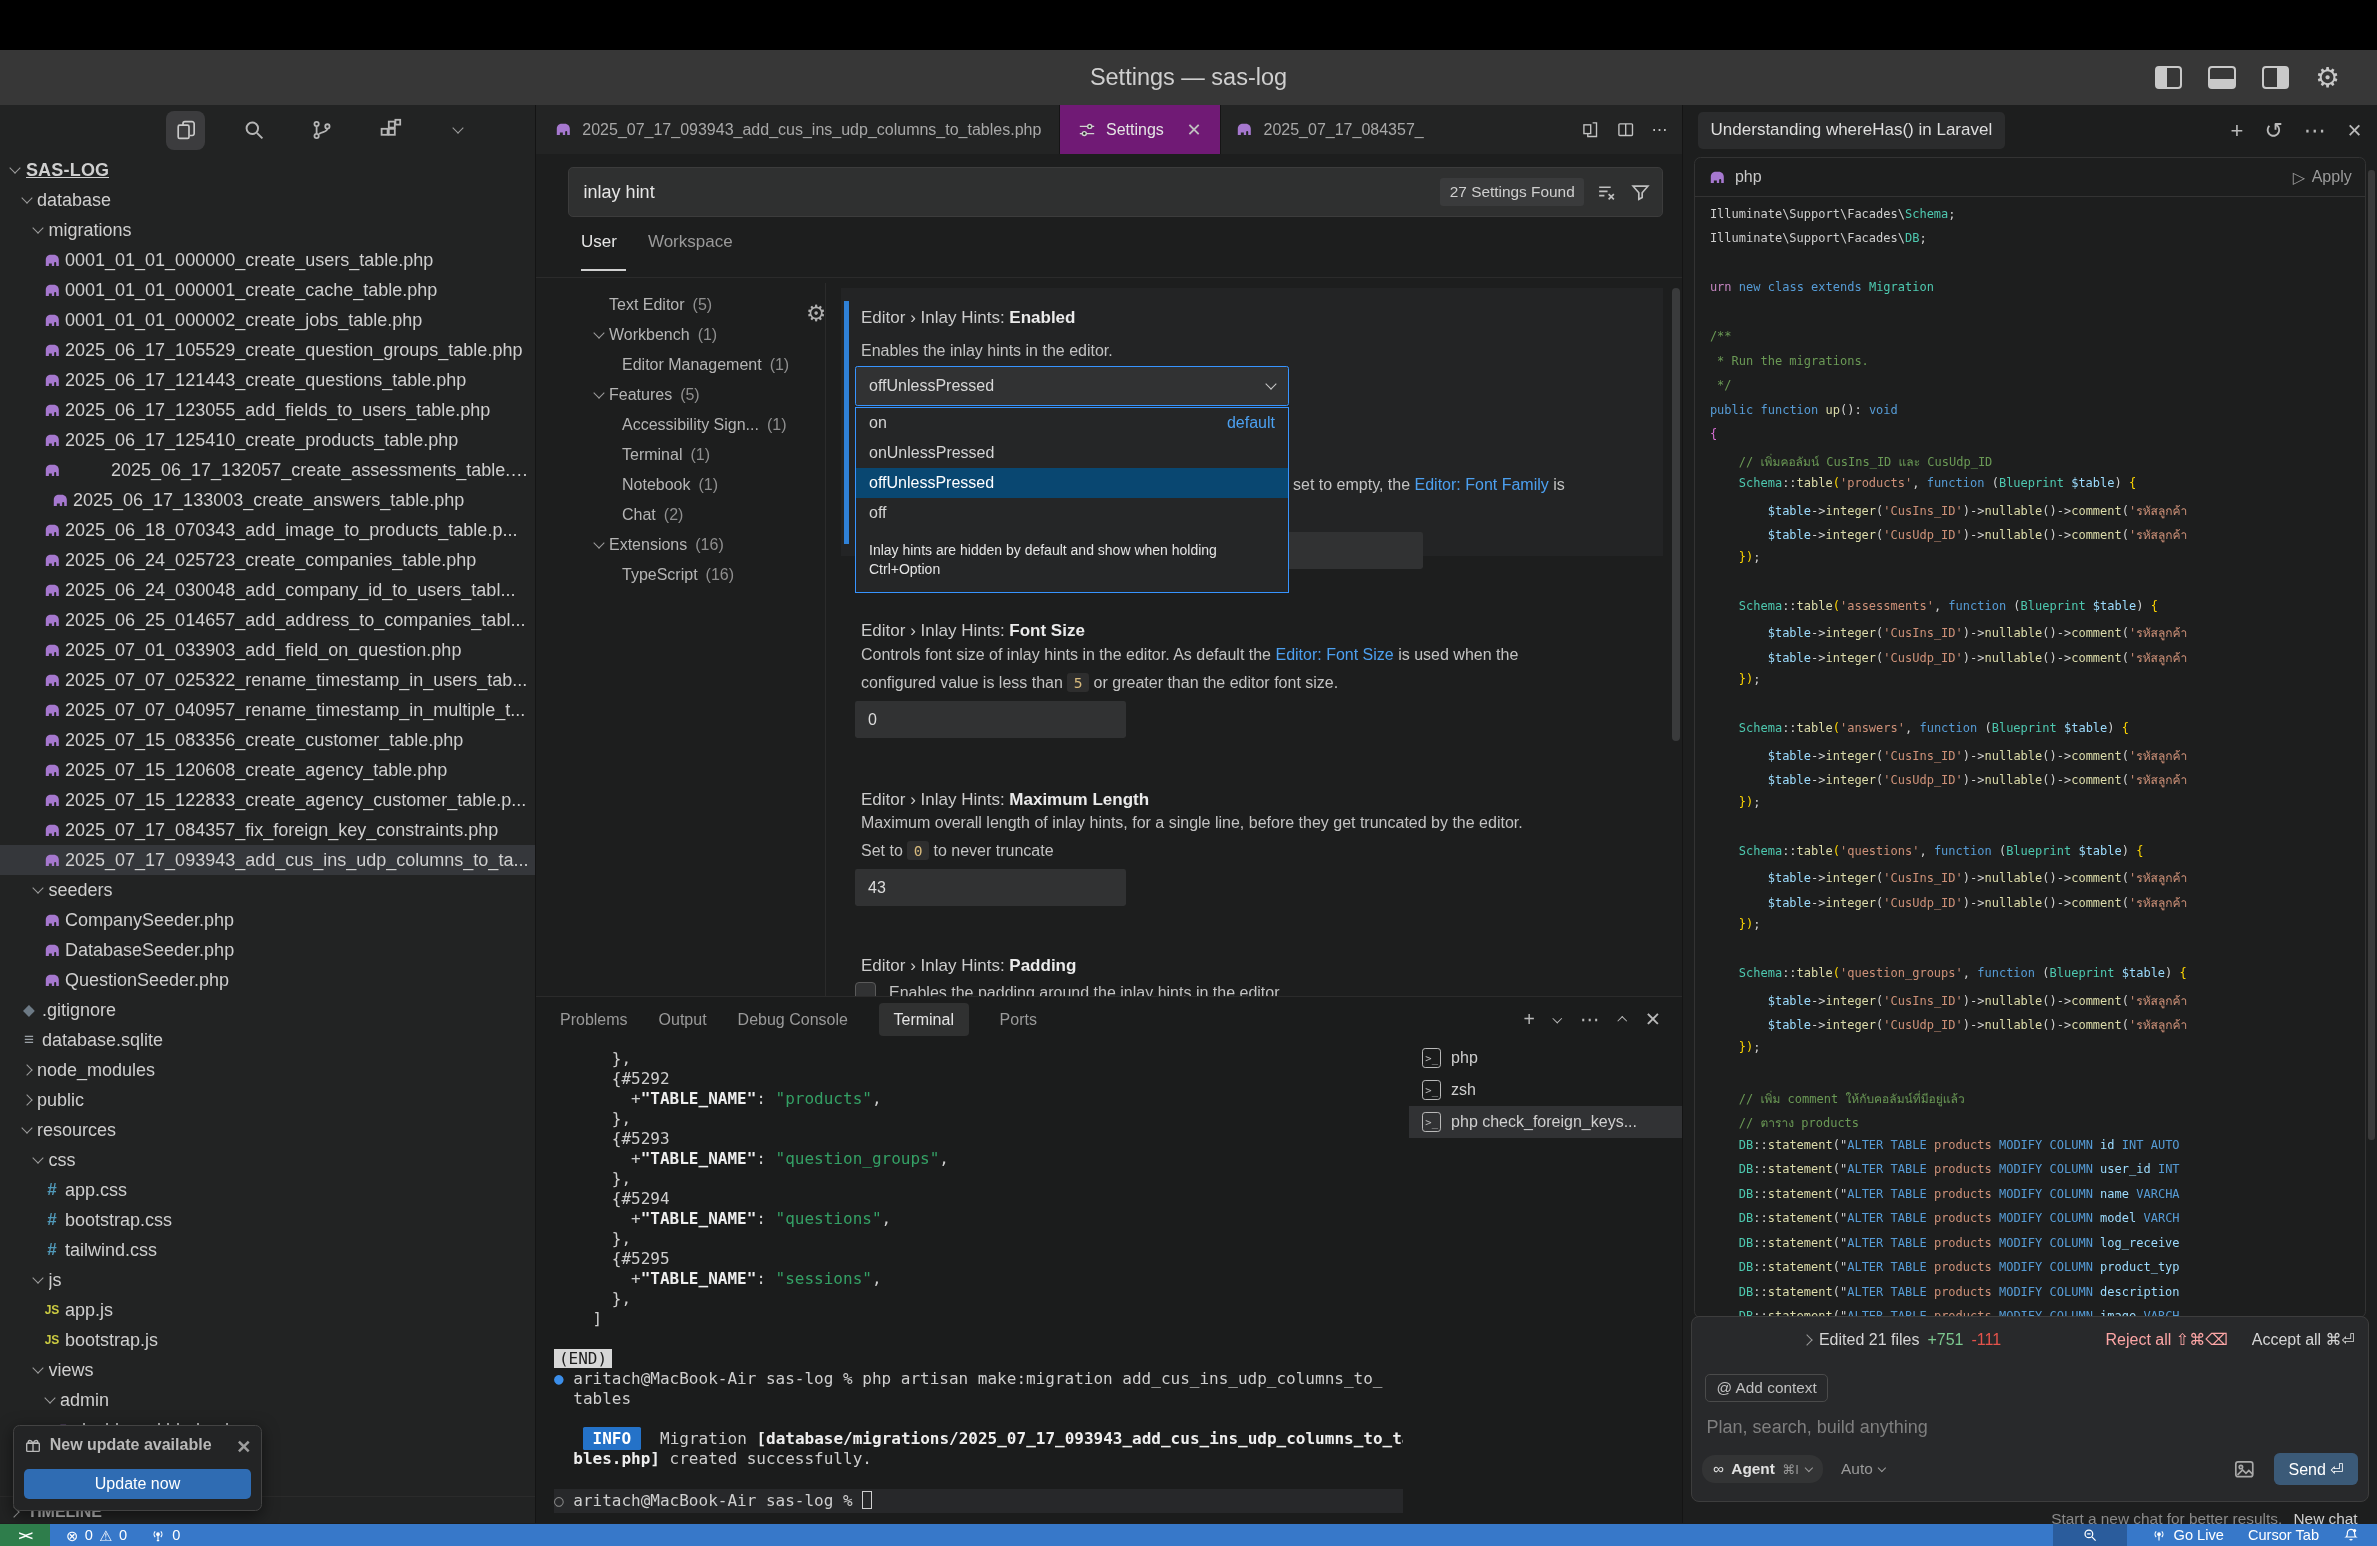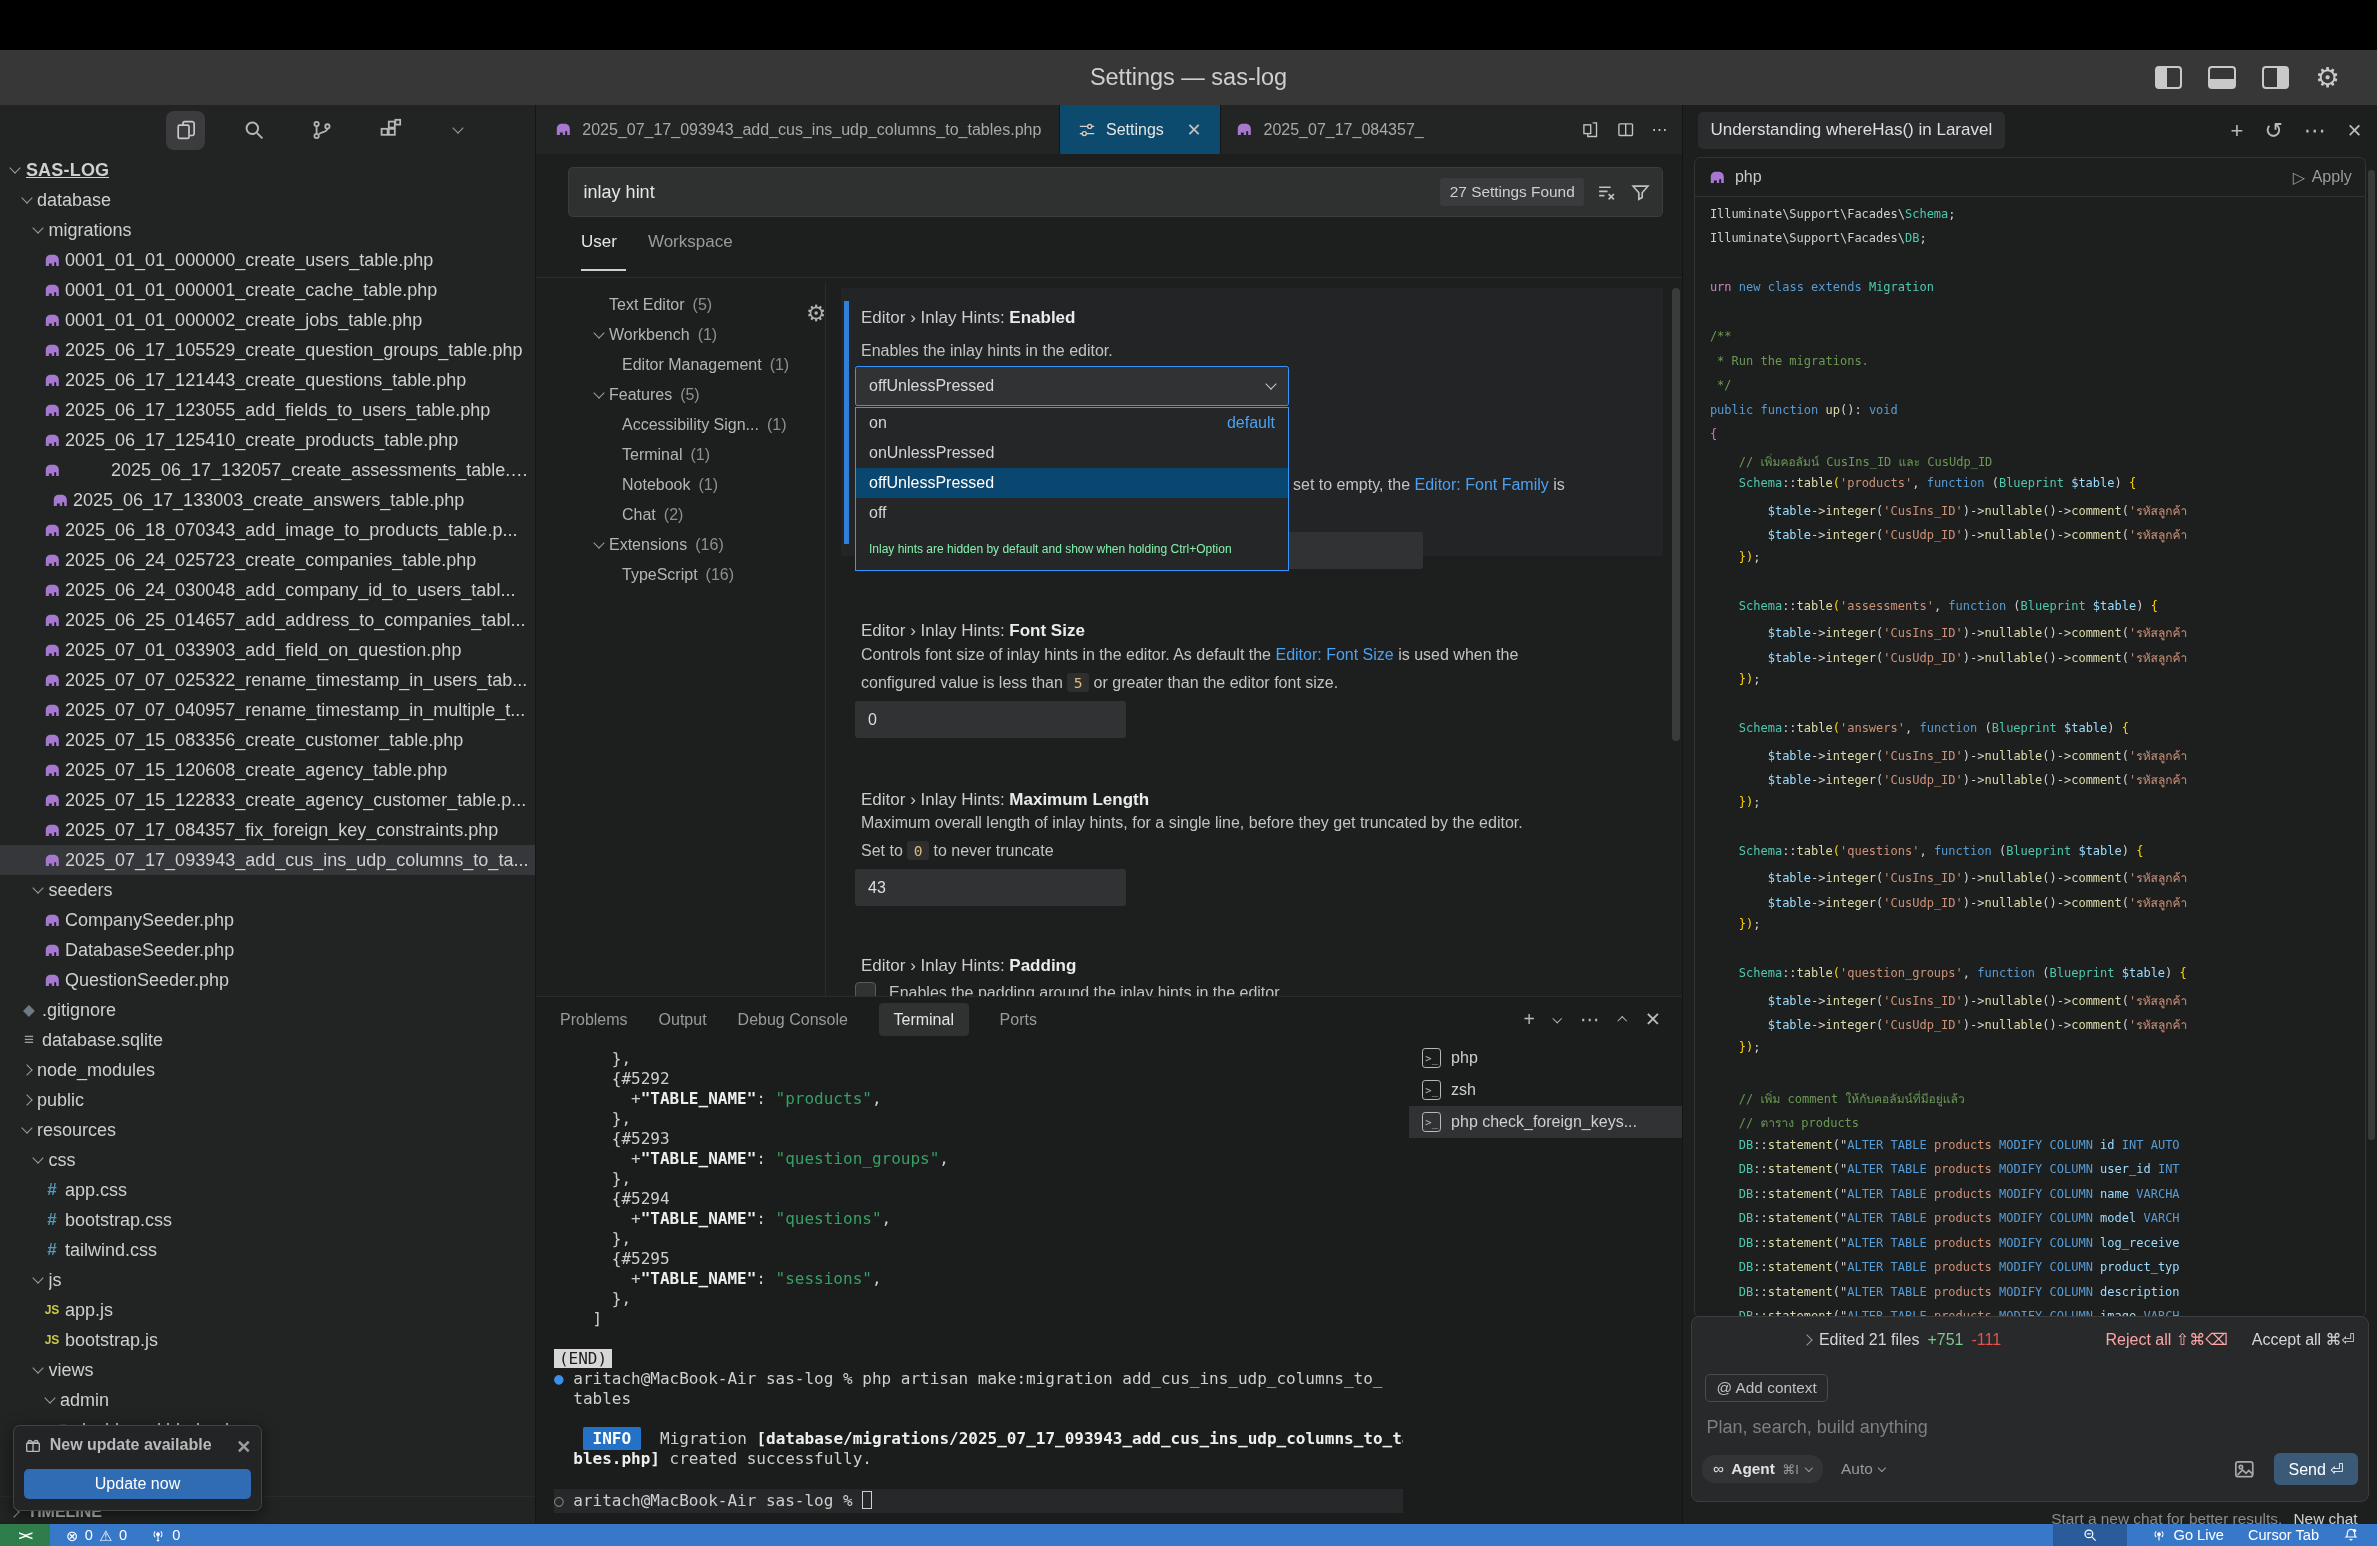--- a/index.html
+++ b/index.html
@@ -46,21 +46,21 @@
   .toast-head { display:flex; align-items:flex-start; gap:8px; color:#b9b9b9; font-size:16px;font-weight:bold; }
   .toast-head .x { margin-left:auto; color:#9d9d9d; font-size:18px; }
   .toast-btn { margin-top:11.3px; width:100%; height:30px; background:#2f6cb3; border-radius:4.9px; color:#fff; font-size:16px; display:flex; align-items:center; justify-content:center; }
   .hiddenrow { position:absolute; left:9.7px; color:#9a9a9a; }
   .timeline { position:absolute; left:0; right:0; top:1391px; height:31px; border-top:0.8px solid #2b2b2b; display:flex; align-items:center; gap:9.7px; padding-left:9.7px; color:#bcbcbc; font-weight:bold; font-size:16px; }
 
   
   .center { position:absolute; left:536px; top:0; width:1146px; height:100%; background:#1d1e1e; }
   .tabbar { height:49px; background:#1a1b1b; display:flex; align-items:stretch; }
   .tab { display:flex; align-items:center; gap:9.7px; padding:0 18px; font-size:16px; border-right:0.8px solid #151515; background:#232424; color:#a8a8a8; white-space:nowrap; }
-  .tab.active { background:#0c4a6e; color:#e4e4e4; }
+  .tab.active { background:#701a75; color:#e4e4e4; }
   .tab .close { margin-left:13px; font-size:18px; color:#c0c0c0; }
   .tab3wrap { flex:1; display:flex; align-items:center; gap:9.7px; padding:0 14.6px; background:#232424; color:#a8a8a8; font-size:16px; overflow:hidden; }
   .tab3wrap .lbl { overflow:hidden; text-overflow:ellipsis; white-space:nowrap; max-width:190px; }
   .tabicons { display:flex; align-items:center; gap:16px; margin-left:auto; color:#c3c3c3; }
 
   
   .settings { position:absolute; left:0; top:49px; width:100%; height:843px; background:#1d1e1e; overflow:hidden; }
   .searchbox { position:absolute; left:32px; top:13px; width:1095px; height:50px; background:#2f3030; border:0.8px solid #3c3c3c; border-radius:4.9px; display:flex; align-items:center; padding:0 11.3px 0 14.6px; }
   .searchbox .val { color:#e6e6e6; font-size:18px; flex:1; }
   .results-chip { background:#3a3b3c; border-radius:3.2px; padding:4.9px 9.7px; color:#cfcfcf; font-size:15.4px; }
@@ -81,21 +81,21 @@
   .set-title b { color:#ebebeb; }
   .set-desc { position:absolute; left:325px; font-size:16px; color:#c3c3c3; }
   .lnk { color:#4ca0f0; }
   .chip { font-family:"DejaVu Sans Mono", monospace; background:#2e2e2e; color:#d7ba7d; border-radius:3.2px; padding:0.8px 6.5px; font-size:14.6px; }
   .selectbox { position:absolute; left:319px; top:212px; width:434px; height:40px; background:#313233; border:0.8px solid #3794ff; border-radius:2.4px; display:flex; align-items:center; padding:0 13px; color:#d8d8d8; font-size:16px; }
   .selectbox .cv { margin-left:auto; border-color:#c9c9c9; }
   .dropdown { position:absolute; left:319px; top:253px; width:434px; background:#252627; border:0.8px solid #3794ff; z-index:10; padding-bottom:4.9px; }
   .opt { height:30px; display:flex; align-items:center; padding:0 13px; font-size:16px; color:#d4d4d4; }
   .opt .badge { margin-left:auto; color:#4ca0f0; }
   .opt.sel { background:#094771; color:#fff; }
-  .dd-note { padding:13px 13px 8px; color:#86efac; font-size:12px; line-height:1.35; }
+  .dd-note { padding:13px 13px 8px; color:#e5e5e5; font-size:14px; line-height:1.35; }
   .ff-frag { position:absolute; left:757px; top:322px; font-size:16px; color:#c3c3c3; white-space:nowrap; }
   .ff-input { position:absolute; left:319px; top:378px; width:568px; height:37px; background:#313233; border-radius:2.4px; z-index:1; }
   .txtinput { position:absolute; left:319px; width:271px; height:37px; background:#313233; border-radius:2.4px; color:#dddddd; font-size:16px; display:flex; align-items:center; padding:0 13px; }
   .padcheck { position:absolute; left:319px; top:828px; display:flex; align-items:center; gap:13px; color:#c3c3c3; font-size:16px; }
   .cbox { width:21px; height:21px; background:#313233; border:0.8px solid #5a5a5a; border-radius:4px; }
   .set-scroll { position:absolute; right:1.6px; top:134px; width:8px; height:453px; background:#3a3b3c; border-radius:4px; }
 
   
   .terminal { position:absolute; left:0; top:891px; width:100%; height:527px; background:#1b1c1c; border-top:0.8px solid #2b2b2b; }
   .paneltabs { height:45px; display:flex; align-items:center; gap:31px; padding-left:24px; font-size:16px; color:#9a9a9a; }

